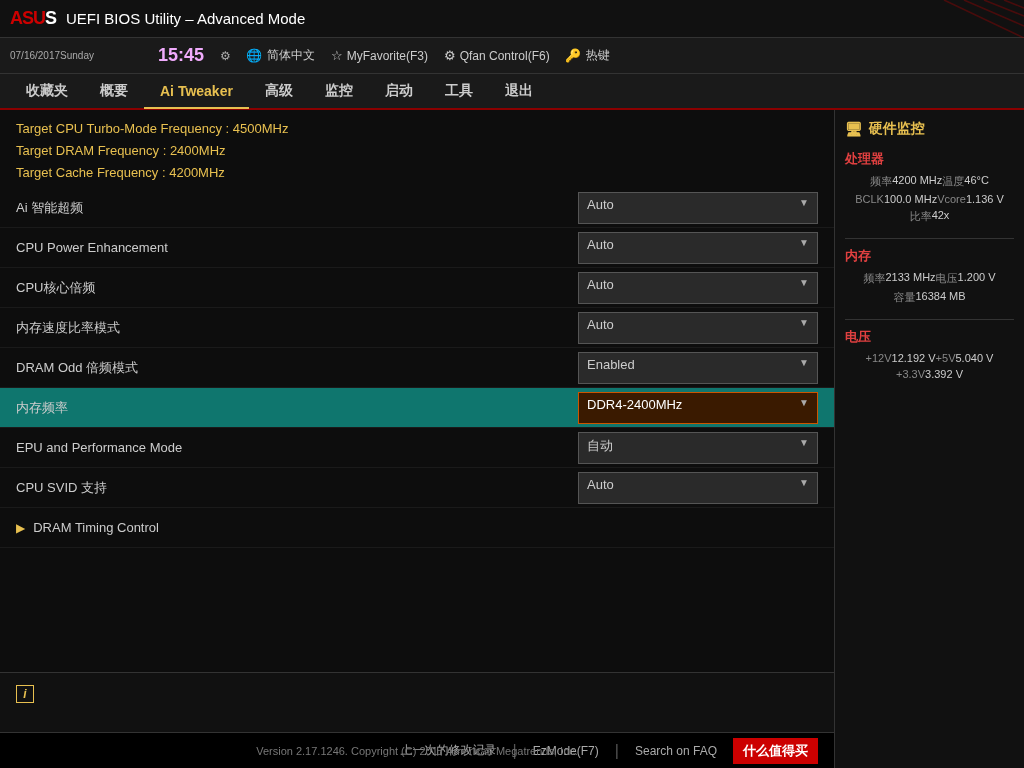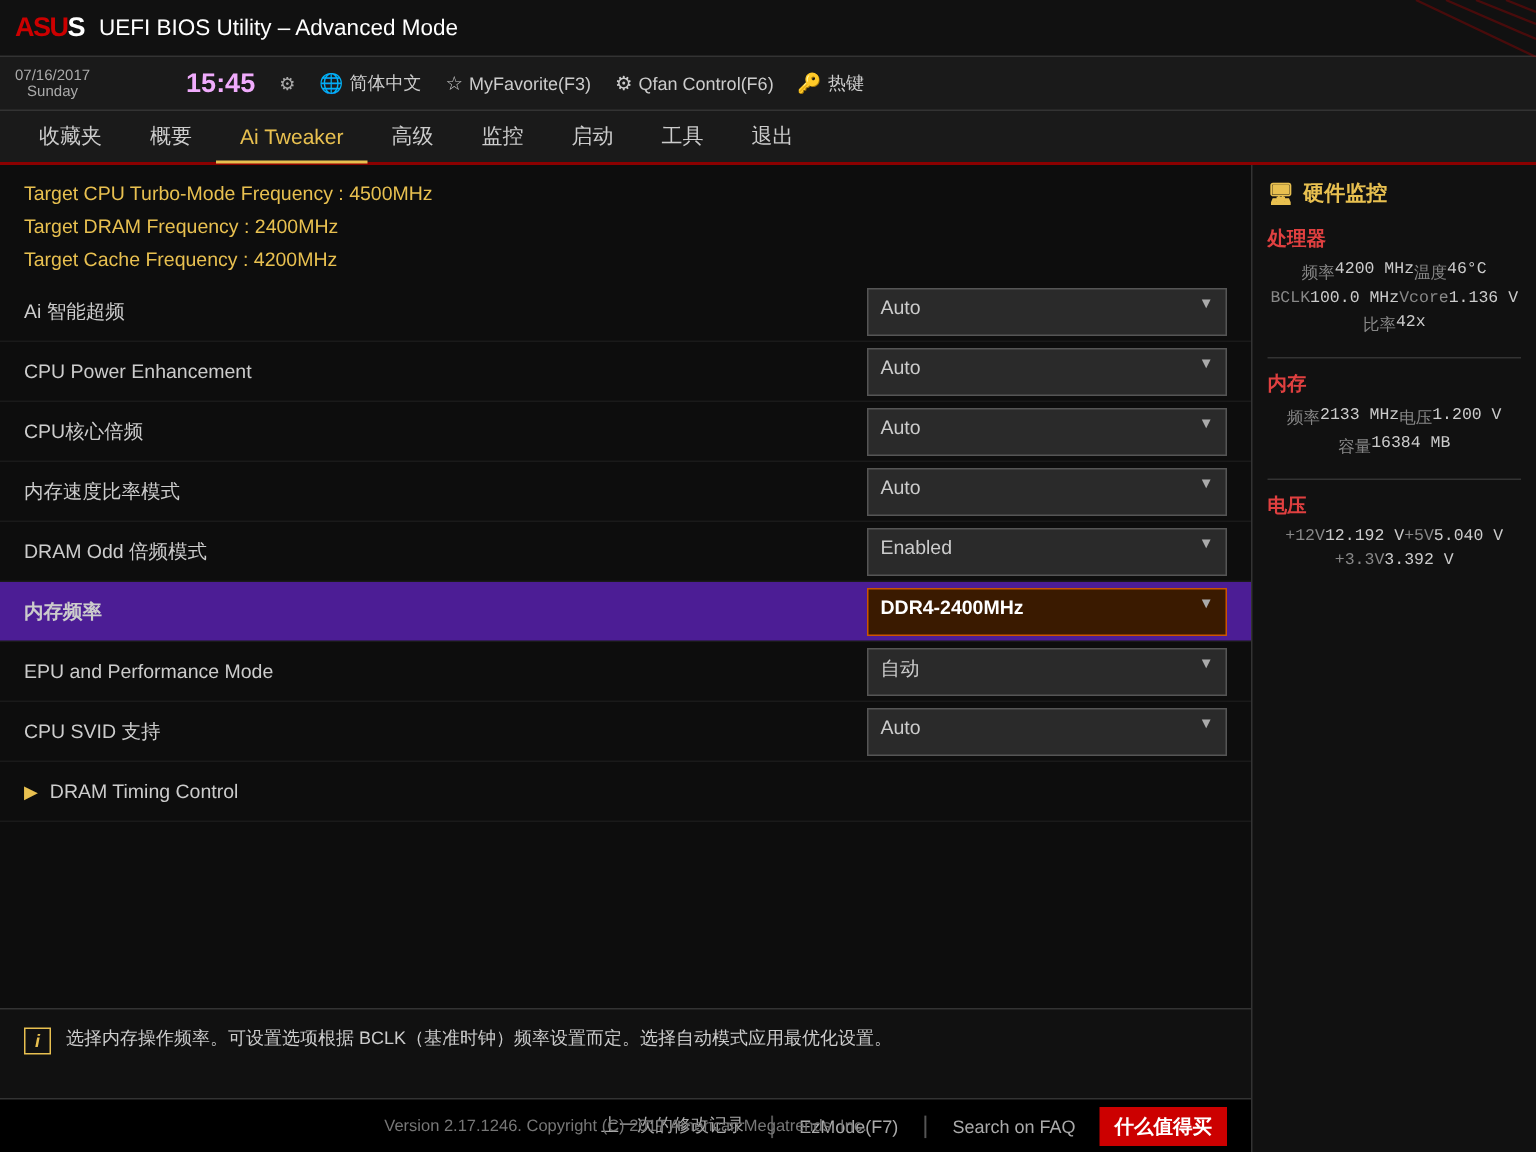--- a/index.html
+++ b/index.html
@@ -41,21 +41,21 @@
       background: #1a1a1a;
       display: flex;
       align-items: center;
       padding: 4px 10px;
       height: 36px;
       border-bottom: 1px solid #333;
       gap: 16px;
     }
     .datetime {
       display: flex;
-      flex-direction: column;
+      flex-direction: row;
       line-height: 1.1;
       text-align: center;
     }
     .time {
       color: #f0abfc;
       font-size: 18px;
       font-weight: bold;
       margin-left: 48px;
     }
     .date-str {
@@ -79,20 +79,21 @@
     }
 
     
     .nav {
       background: #1a1a1a;
       display: flex;
       align-items: center;
       padding: 0 10px;
       height: 36px;
       border-bottom: 2px solid #8b0000;
+      font-weight: bold;
     }
     .nav-item {
       padding: 8px 16px;
       color: #ccc;
       font-size: 14px;
       cursor: pointer;
       position: relative;
     }
     .nav-item.active {
       color: #e8c050;
@@ -132,22 +133,21 @@
       overflow: hidden;
     }
     .setting-row {
       display: flex;
       align-items: center;
       padding: 0 16px;
       height: 40px;
       border-bottom: 1px solid #1a1a1a;
     }
     .setting-row.selected {
-      background: #4c1d95;
-      font-weight: bold;
+      background: #0f766e;
     }
     .setting-label {
       flex: 1;
       color: #ccc;
       font-size: 13px;
     }
     .setting-control {
       width: 240px;
     }
     .dropdown {
@@ -275,21 +275,20 @@
       color: #e8c050;
       font-size: 14px;
       font-weight: bold;
       margin-bottom: 12px;
       display: flex;
       align-items: center;
       gap: 6px;
     }
     .sidebar-section {
       margin-bottom: 14px;
-      font-family: Liberation Mono, monospace;
     }
     .sidebar-section-title {
       color: #e04040;
       font-size: 13px;
       font-weight: bold;
       margin-bottom: 6px;
     }
     .sidebar-row {
       display: flex;
       justify-content: center;
@@ -454,21 +453,20 @@
 
       <div class="submenu-item">
         <span class="submenu-arrow">▶</span>
         <span class="submenu-label">DRAM Timing Control</span>
       </div>
 
     </div>
 
     <div class="info-bar">
       <div class="info-icon">i</div>
-      <div class="info-text">选择内存操作频率。可设置选项根据 BCLK（基准时钟）频率设置而定。选择自动模式应用最优化设置。</div>
     </div>
 
     <div class="bottom-bar">
       <div class="bottom-bar-center">Version 2.17.1246. Copyright (C) 2017 American Megatrends, Inc.</div>
       <div class="bottom-right">
         <span class="bottom-link">上一次的修改记录</span>
         <span style="color:#555">|</span>
         <span class="bottom-link">EzMode(F7)</span>
         <span style="color:#555">|</span>
         <span class="bottom-link">Search on FAQ</span>

